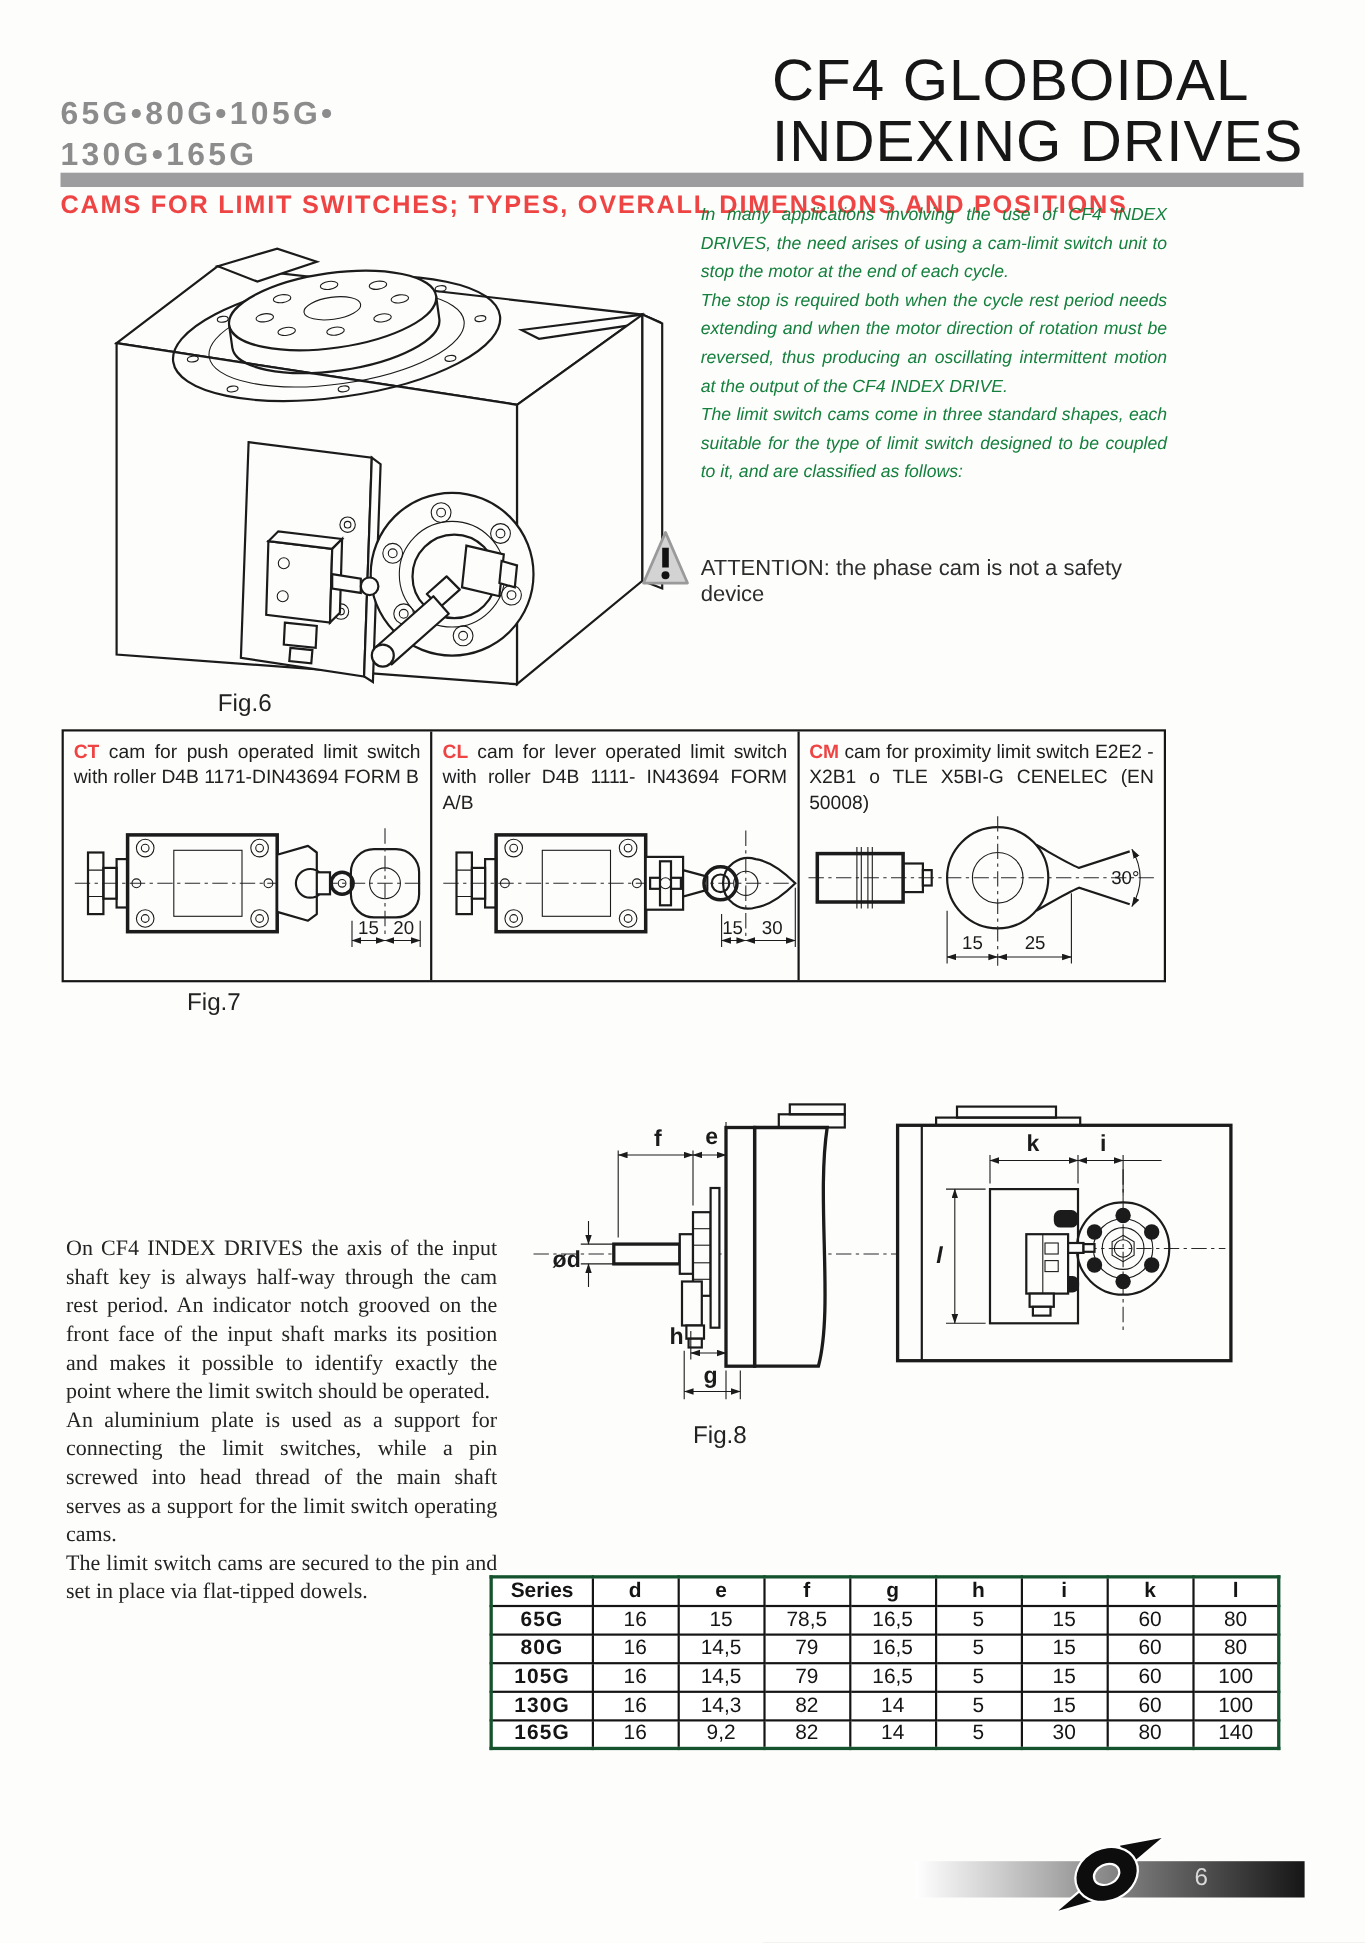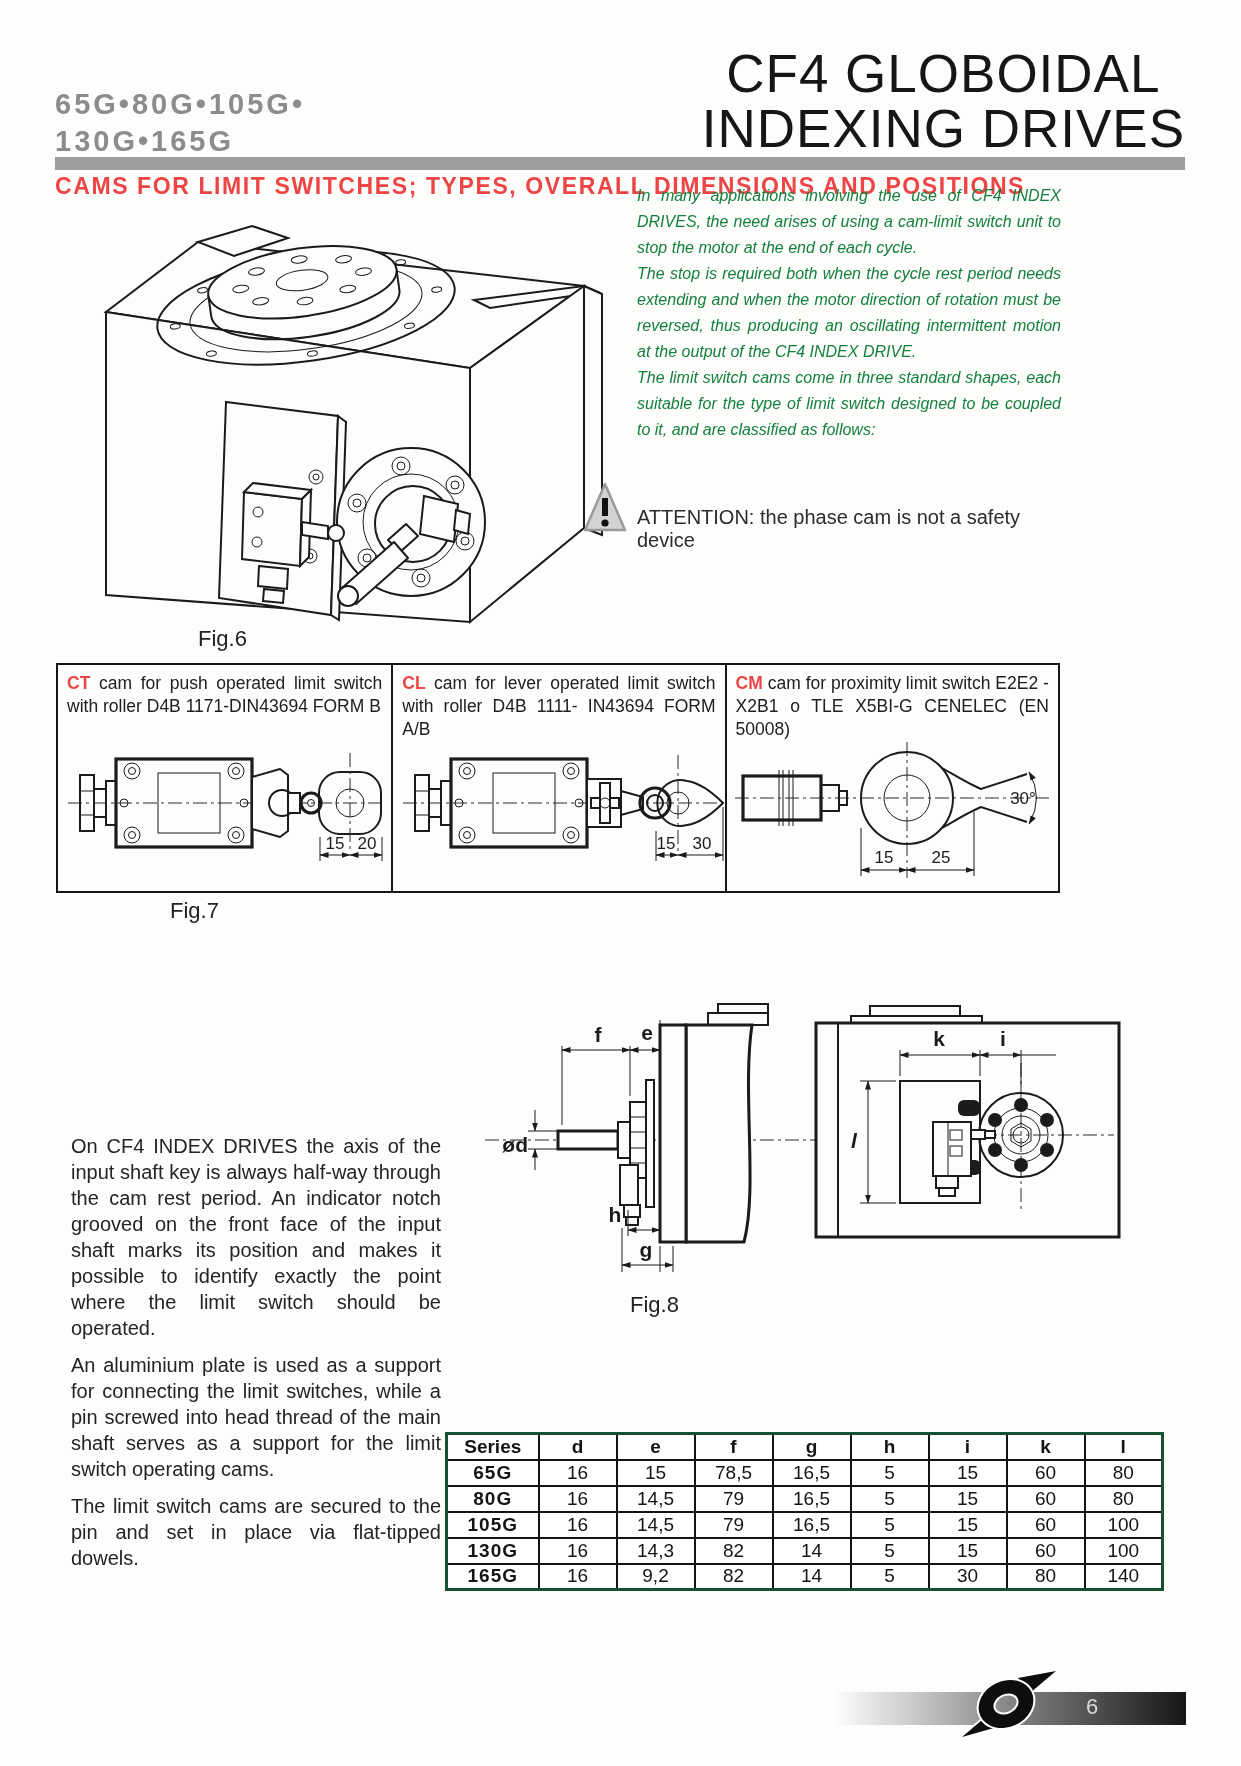--- a/index.html
+++ b/index.html
@@ -8,21 +8,21 @@
     position:relative; width:1241px; height:1766px; margin:0 auto;
     background:#fdfdfc; font-family:"Liberation Sans", sans-serif; color:#1e1e1e;
     overflow:hidden;
   }
   
   .models {
     position:absolute; left:55px; top:86px; font-size:29px; font-weight:700;
     color:#8c8c8c; letter-spacing:3px; line-height:37px; white-space:pre;
   }
   .doc-title {
-    position:absolute; right:56px; top:46px; text-align:center;
+    position:absolute; right:56px; top:46px; text-align:left;
     font-size:53px; font-weight:400; letter-spacing:1px; line-height:55px; color:#161616;
   }
   .header-rule { position:absolute; left:55px; top:157px; width:1130px; height:13px; background:#9d9d9f; }
   .section-title {
     position:absolute; left:55px; top:173px; font-size:23px; font-weight:700;
     letter-spacing:1.6px; color:#ef4444; white-space:nowrap;
   }
   
   .intro { position:absolute; left:637px; top:183px; width:424px; font-size:16px; line-height:26px; text-align:justify; color:#15803d;font-style:italic; }
   .intro p { margin:0; }
@@ -35,21 +35,21 @@
   .cap7 { left:170px; top:898px; }
   .cap8 { left:630px; top:1292px; }
   .fig7-box { position:absolute; left:56px; top:663px; width:1004px; height:230px; border:2px solid #161616; display:flex; background:#fdfdfc; }
   .panel { position:relative; width:333.3px; padding:7px 9px 0 9px; font-size:17.5px; line-height:23px; text-align:justify; color:#202020; }
   .panel + .panel { border-left:2px solid #161616; }
   .panel .code { color:#ef4444; font-weight:700; }
   .panel svg { position:absolute; left:0; bottom:3px; }
   .fig8-left  { position:absolute; left:440px; top:960px; }
   .fig8-right { position:absolute; left:808px; top:960px; }
   .body-text { position:absolute; left:60px; top:1122px; width:392px; font-size:20px; line-height:26px; text-align:justify; color:#242424; }
-  .body-text p { margin:11px; }
+  .body-text p { margin:0;font-family:Liberation Serif, serif; }
   
   .spec-table { position:absolute; left:445px; top:1432px; border-collapse:collapse; border:3px solid #14532d; background:#fff; }
   .spec-table th, .spec-table td { border:2px solid #141414; text-align:center; font-size:19px; height:26px; padding:0 4px; color:#141414; }
   .spec-table th { font-weight:700; }
   .series-cell { font-weight:700; letter-spacing:1px; }
   
   svg .ln  { stroke:#1b1b1b; stroke-width:2;   fill:none; }
   svg .lnt { stroke:#1b1b1b; stroke-width:1;   fill:none; }
   svg .lnh { stroke:#1b1b1b; stroke-width:3.2; fill:none; }
   svg .wf  { stroke:#1b1b1b; stroke-width:2;   fill:#fdfdfc; }

